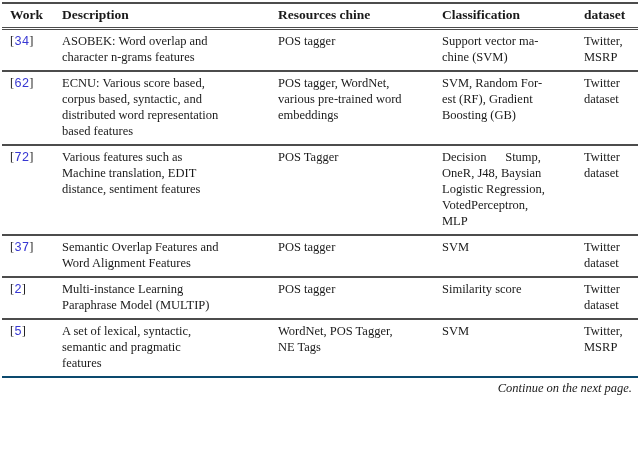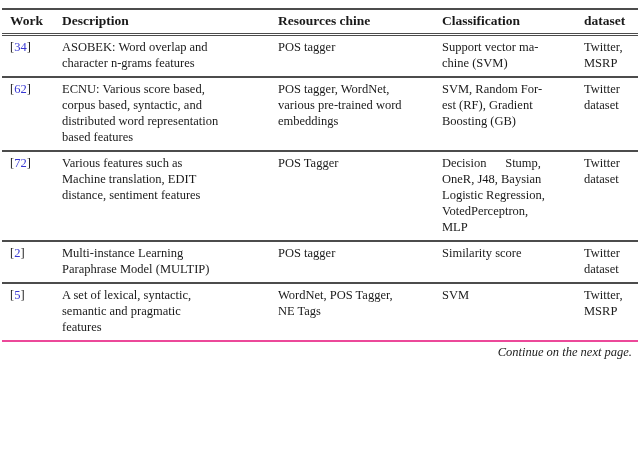--- a/index.html
+++ b/index.html
@@ -7,23 +7,23 @@
     width: 640px; height: 468px;
     background: #ffffff;
     font-family: "Liberation Serif", serif;
     color: #1a1a1a;
     overflow: hidden;
   }
   table.paper-table {
     border-collapse: collapse;
     table-layout: fixed;
     width: 636px;
-    margin: 8px 0 0 2px;
+    margin: 2px 0 0 2px;
     border-top: 2px solid #4c4c4c;
-    border-bottom: 2px solid #ec4899;
+    border-bottom: 2px solid #0c4a6e;
   }
   col.c-work { width: 56px; }
   col.c-desc { width: 216px; }
   col.c-res  { width: 164px; }
   col.c-cls  { width: 142px; }
   col.c-ds   { width: 58px; }
 
   th {
     text-align: left;
     font-size: 13.5px;
@@ -41,21 +41,21 @@
     vertical-align: top;
     font-size: 12.5px;
     line-height: 16px;
     padding: 3px 6px 5px 4px;
     white-space: pre-wrap;
     word-wrap: break-word;
   }
   td.work-cell { padding-left: 8px; white-space: nowrap; }
 
   .cite { color: #1a1a1a; text-decoration: none; cursor: pointer; }
-  .cite-num { color: #3737d2; }
+  .cite-num { color: #3737d2; font-family: Liberation Mono, monospace; }
 
   .continue-note {
     width: 632px;
     text-align: right;
     font-style: italic;
     font-size: 12.5px;
     padding: 3px 6px 0 0;
   }
 </style>
 </head>
@@ -112,20 +112,29 @@
       <td>POS Tagger</td>
       <td>Decision      Stump,
 OneR, J48, Baysian
 Logistic Regression,
 VotedPerceptron,
 MLP</td>
       <td>Twitter
 dataset</td>
     </tr>
     <tr>
+      <td class="work-cell"><span class="cite"><span>[</span><span class="cite-num">37</span><span>]</span></span></td>
+      <td>Semantic Overlap Features and
+Word Alignment Features</td>
+      <td>POS tagger</td>
+      <td>SVM</td>
+      <td>Twitter
+dataset</td>
+    </tr>
+    <tr>
       <td class="work-cell"><span class="cite"><span>[</span><span class="cite-num">2</span><span>]</span></span></td>
       <td>Multi-instance Learning
 Paraphrase Model (MULTIP)</td>
       <td>POS tagger</td>
       <td>Similarity score</td>
       <td>Twitter
 dataset</td>
     </tr>
     <tr>
       <td class="work-cell"><span class="cite"><span>[</span><span class="cite-num">5</span><span>]</span></span></td>

